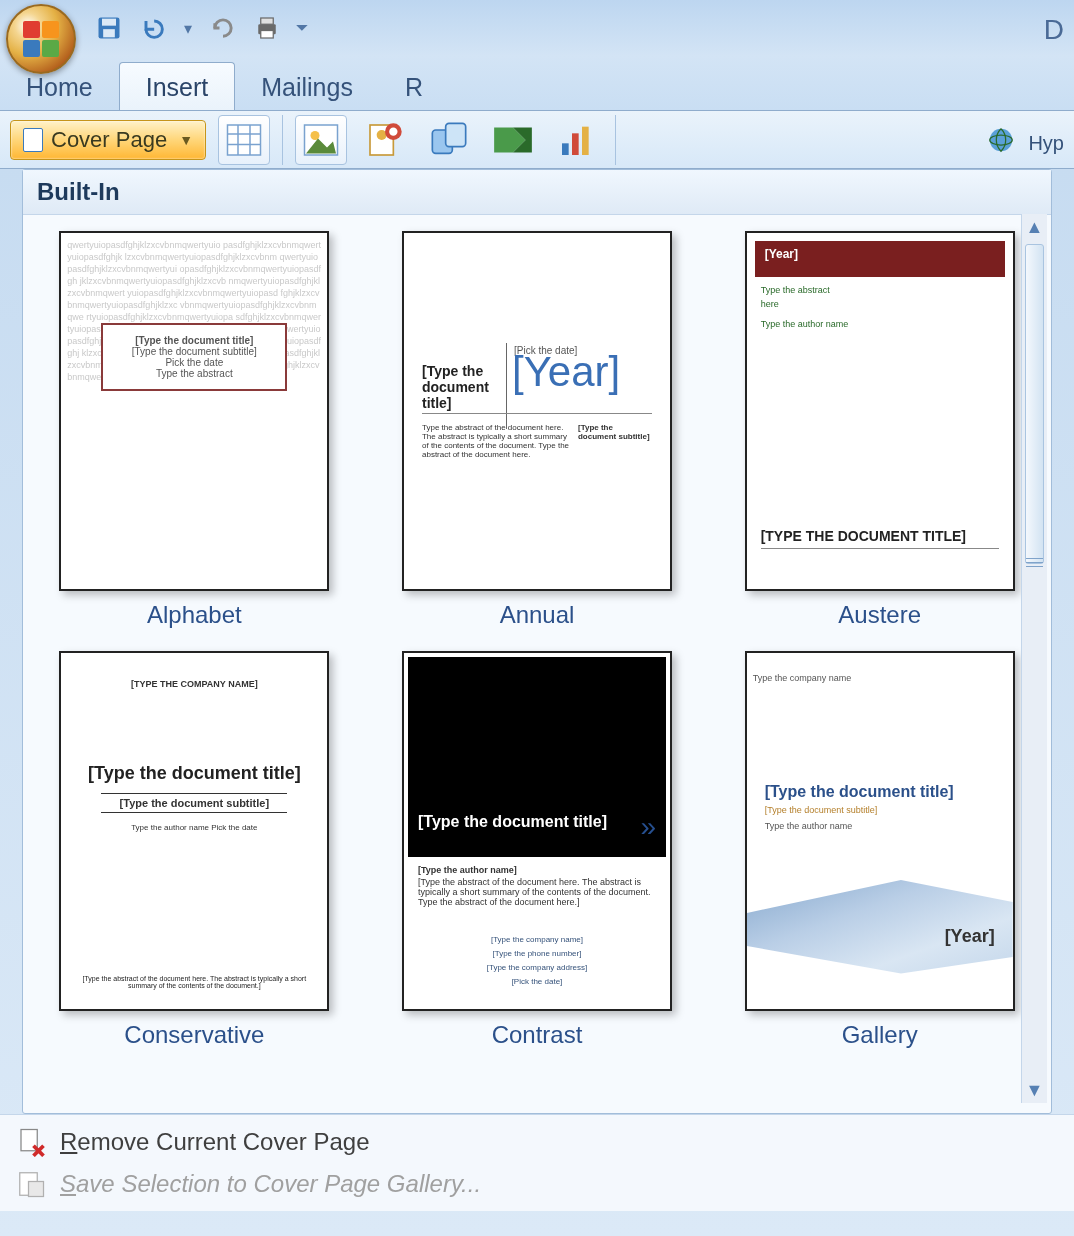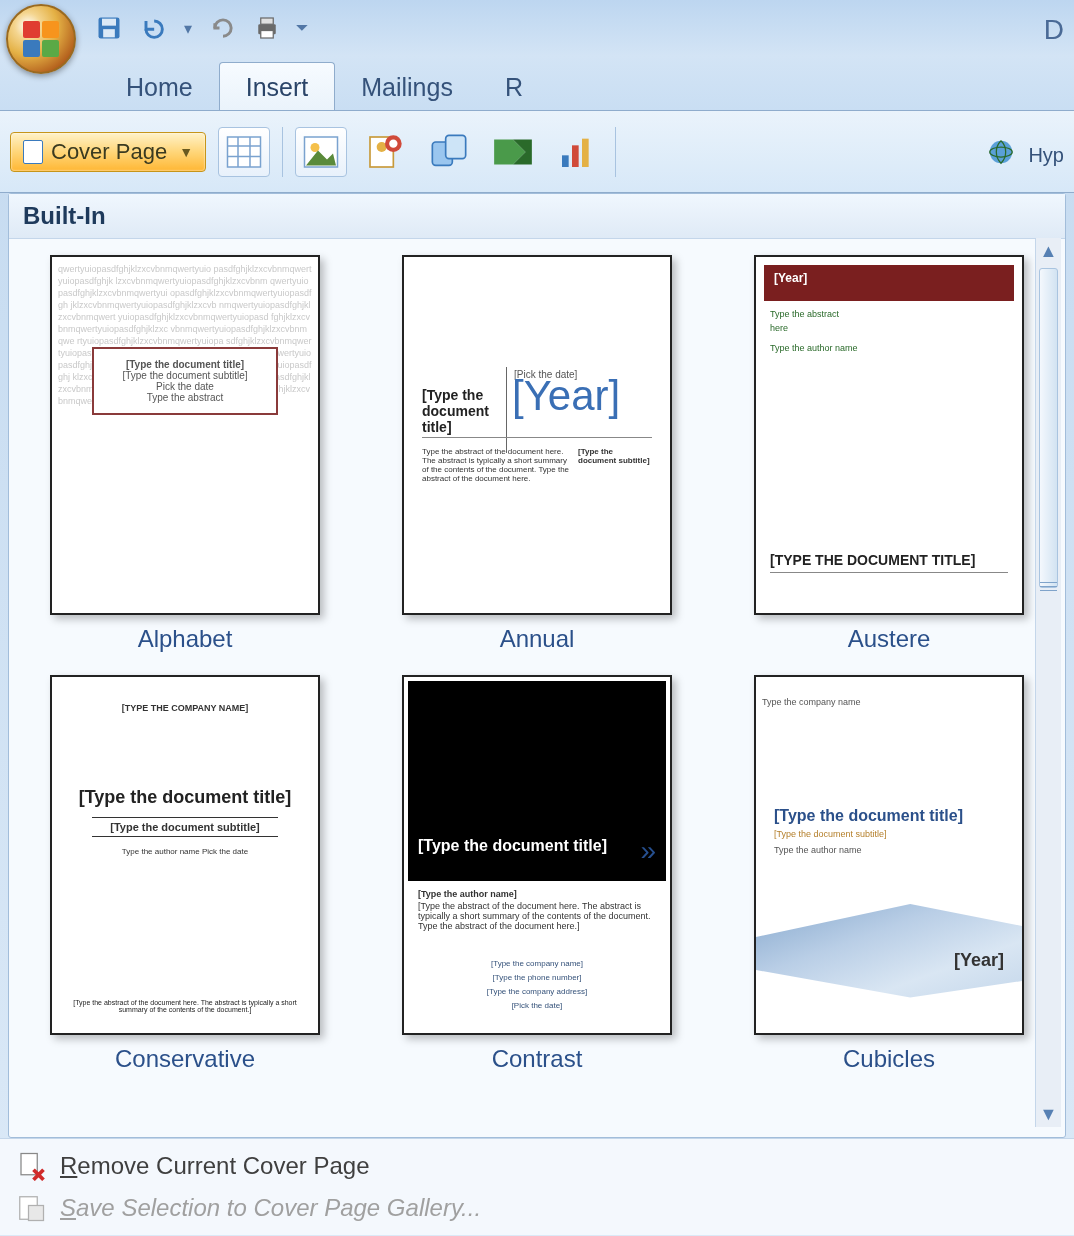--- a/index.html
+++ b/index.html
@@ -59,40 +59,39 @@
     right: 10px;
     top: 14px;
     font-size: 28px;
     color: #4a6a96;
   }
   
   .ribbon-tabs {
     height: 55px;
     display: flex;
     align-items: flex-end;
-    padding-left: 100px;
     background: linear-gradient(to bottom, #d3e4f5 0%, #c9def3 100%);
     border-bottom: 1px solid #8faccc;
   }
   .ribbon-tab {
     padding: 10px 26px 8px;
     font-size: 25px;
     color: #35527a;
     cursor: pointer;
   }
   .ribbon-tab.active {
     background: linear-gradient(to bottom, #f7fbff 0%, #eaf3fb 100%);
     border: 1px solid #8faccc;
     border-bottom: none;
     border-radius: 4px 4px 0 0;
     color: #2a4468;
   }
   
   .ribbon-content {
-    height: 82px;
+    height: 58px;
     background: linear-gradient(to bottom, #eaf3fb 0%, #d7e8f8 100%);
     border-bottom: 1px solid #8faccc;
     display: flex;
     align-items: center;
     padding: 4px 10px;
     gap: 12px;
   }
   .cover-page-btn {
     background: linear-gradient(to bottom, #fff2c8 0%, #ffd679 50%, #ffb734 100%);
     border: 1px solid #c6951a;
@@ -129,21 +128,21 @@
     margin-left: auto;
     display: flex;
     align-items: flex-end;
     gap: 12px;
     font-size: 20px;
     color: #35527a;
   }
   
   .gallery {
     position: relative;
-    margin: 0 8px;
+    margin: 0 22px;
     background: #f6fafe;
     border: 1px solid #a2bdda;
     border-radius: 3px;
     height: 945px;
   }
   .gallery-header {
     padding: 8px 14px;
     font-size: 24px;
     font-weight: bold;
     color: #1e3a5c;
@@ -463,21 +462,21 @@
 
     <div class="thumb-wrap">
       <div class="thumb">
         <div class="cub-top">Type the company name</div>
         <div class="cub-title">[Type the document title]</div>
         <div class="cub-sub">[Type the document subtitle]</div>
         <div class="cub-meta">Type the author name</div>
         <div class="cub-shape"></div>
         <div class="cub-year">[Year]</div>
       </div>
-      <div class="thumb-label">Cubicles</div>
+      <div class="thumb-label">Gallery</div>
     </div>
   </div>
 
   <div class="scrollbar">
     <div class="scroll-btn">▲</div>
     <div class="scroll-thumb"></div>
     <div class="scroll-hatch">
         <div></div>
         <div></div>
         <div></div>

